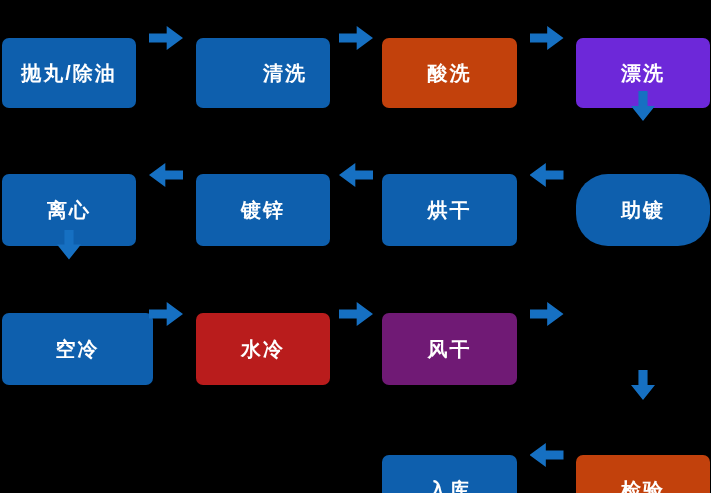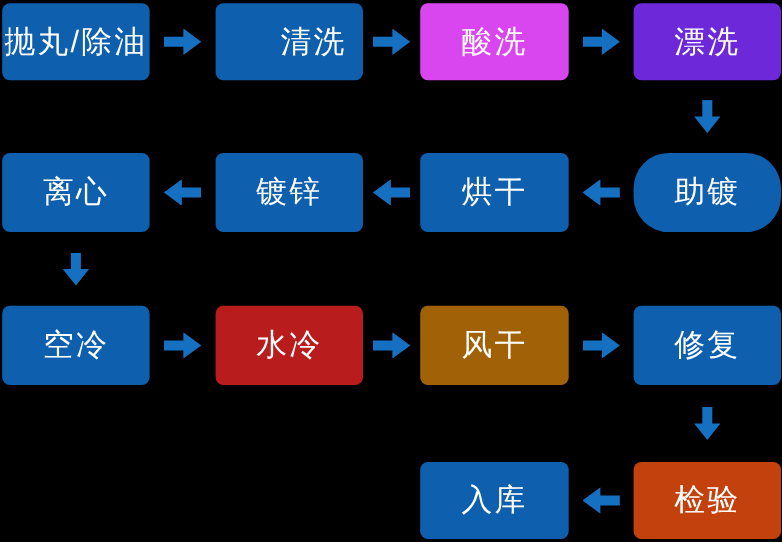--- a/index.html
+++ b/index.html
@@ -13,28 +13,29 @@
     height: 493px;
     background: #000000;
     overflow: hidden;
     font-family: "Liberation Sans", "DejaVu Sans", sans-serif;
   }
   .node {
     position: absolute;
     background: #0e5fad;
     border-radius: 7px;
     color: #ffffff;
-    font-size: 28px;
-    font-weight: normal;
+    font-size: 20px;
+    font-weight: bold;
     letter-spacing: 2px;
     display: flex;
     align-items: center;
     justify-content: center;
     text-align: center;
     box-sizing: border-box;
+    margin-top: 35px;
   }
   .arrow {
     position: absolute;
     background: #1670c2;
   }
   .arrow-right {
     clip-path: polygon(0% 31%, 52% 31%, 52% 0%, 100% 50%, 52% 100%, 52% 69%, 0% 69%);
   }
   .arrow-left {
     clip-path: polygon(100% 31%, 48% 31%, 48% 0%, 0% 50%, 48% 100%, 48% 69%, 100% 69%);
@@ -42,30 +43,29 @@
   .arrow-down {
     clip-path: polygon(31% 0%, 69% 0%, 69% 50%, 100% 50%, 50% 100%, 0% 50%, 31% 50%);
   }
 </style>
 </head>
 <body>
 
 <div id="canvas" style="background: rgb(0, 0, 0);">
     <div class="node" style="left: 2px; top: 3px; width: 134px; height: 70px; background: rgb(14, 95, 173); color: rgb(255, 255, 255);">抛丸/除油</div>
     <div class="node" style="left: 196px; top: 3px; width: 134px; height: 70px; background: rgb(14, 95, 173); color: rgb(255, 255, 255); padding-left: 44px;">清洗</div>
-    <div class="node" style="left: 382px; top: 3px; width: 135px; height: 70px; background: #d946ef; color: rgb(255, 255, 255);">酸洗</div>
+    <div class="node" style="left: 382px; top: 3px; width: 135px; height: 70px; background: #c2410c; color: rgb(255, 255, 255);">酸洗</div>
     <div class="node" style="left: 576px; top: 3px; width: 134px; height: 70px; background: #6d28d9; color: rgb(255, 255, 255);">漂洗</div>
     <div class="node" style="left: 576px; top: 139px; width: 134px; height: 72px; background: rgb(14, 95, 173); color: rgb(255, 255, 255); border-radius: 32px;">助镀</div>
     <div class="node" style="left: 382px; top: 139px; width: 135px; height: 72px; background: rgb(14, 95, 173); color: rgb(255, 255, 255);">烘干</div>
     <div class="node" style="left: 196px; top: 139px; width: 134px; height: 72px; background: rgb(14, 95, 173); color: rgb(255, 255, 255);">镀锌</div>
     <div class="node" style="left: 2px; top: 139px; width: 134px; height: 72px; background: rgb(14, 95, 173); color: rgb(255, 255, 255);">离心</div>
-    <div class="node" style="left: 2px; top: 278px; width: 134px; height: 72px; background: rgb(14, 95, 173); color: rgb(255, 255, 255);">空冷</div>
+    <div class="node" style="left: 2px; top: 278px; width: 151px; height: 72px; background: rgb(14, 95, 173); color: rgb(255, 255, 255);">空冷</div>
     <div class="node" style="left: 196px; top: 278px; width: 134px; height: 72px; background: #b91c1c; color: rgb(255, 255, 255);">水冷</div>
-    <div class="node" style="left: 382px; top: 278px; width: 135px; height: 72px; background: #a16207; color: rgb(255, 255, 255);">风干</div>
-    <div class="node" style="left: 576px; top: 278px; width: 134px; height: 72px; background: rgb(14, 95, 173); color: rgb(255, 255, 255);">修复</div>
+    <div class="node" style="left: 382px; top: 278px; width: 135px; height: 72px; background: #701a75; color: rgb(255, 255, 255);">风干</div>
     <div class="node" style="left: 576px; top: 420px; width: 134px; height: 70px; background: #c2410c; color: rgb(255, 255, 255);">检验</div>
     <div class="node" style="left: 382px; top: 420px; width: 135px; height: 70px; background: rgb(14, 95, 173); color: rgb(255, 255, 255);">入库</div>
     <div class="arrow arrow-right" style="background: rgb(22, 112, 194); width: 34px; height: 24px; left: 149px; top: 26px;"></div>
     <div class="arrow arrow-right" style="background: rgb(22, 112, 194); width: 34px; height: 24px; left: 339px; top: 26px;"></div>
     <div class="arrow arrow-right" style="background: rgb(22, 112, 194); width: 34px; height: 24px; left: 529.5px; top: 26px;"></div>
     <div class="arrow arrow-down" style="background: rgb(22, 112, 194); width: 24px; height: 30px; left: 631px; top: 91px;"></div>
     <div class="arrow arrow-left" style="background: rgb(22, 112, 194); width: 34px; height: 24px; left: 529.5px; top: 163px;"></div>
     <div class="arrow arrow-left" style="background: rgb(22, 112, 194); width: 34px; height: 24px; left: 339px; top: 163px;"></div>
     <div class="arrow arrow-left" style="background: rgb(22, 112, 194); width: 34px; height: 24px; left: 149px; top: 163px;"></div>
     <div class="arrow arrow-down" style="background: rgb(22, 112, 194); width: 24px; height: 30px; left: 57px; top: 229.5px;"></div>

